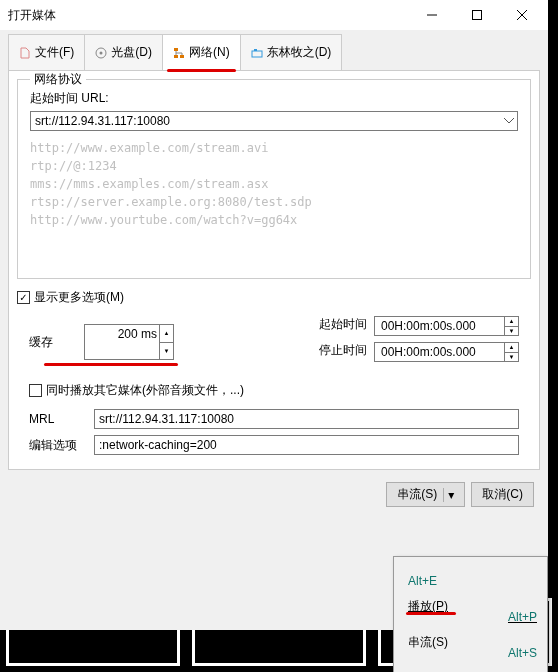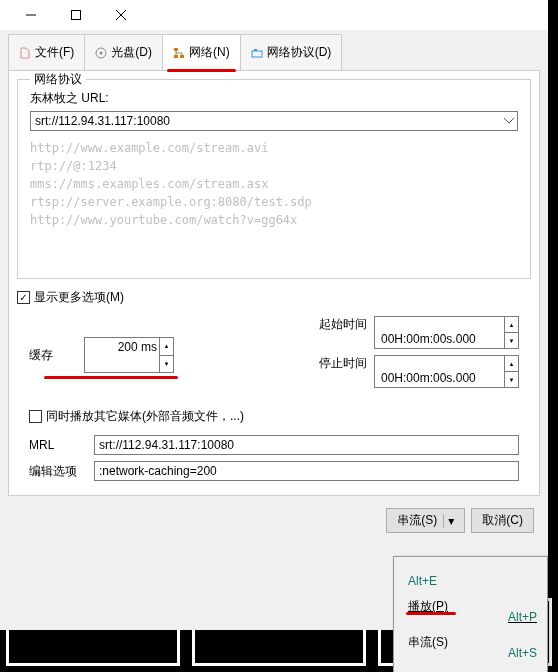--- a/index.html
+++ b/index.html
@@ -26,21 +26,21 @@
 .opts { padding: 0 12px; }
 .opt-row { display: flex; align-items: center; margin-bottom: 8px; }
 .opt-row label { width: 55px; }
 .spin { border: 1px solid #7a7a7a; padding: 2px 16px 18px 6px; width: 90px; text-align: right; position: relative; font-family: Consolas, monospace; }
 .spin-btns { position: absolute; right: 0; top: 0; bottom: 0; width: 14px; display: flex; flex-direction: column; }
 .spin-btns div { flex: 1; border-left: 1px solid #7a7a7a; font-size: 6px; display: flex; align-items: center; justify-content: center; }
 .spin-btns div:first-child { border-bottom: 1px solid #7a7a7a; }
 .time-col { margin-left: auto; }
 .time-row { display: flex; align-items: flex-start; margin-bottom: 6px; }
 .time-row label { width: 55px; }
-.time-val { border: 1px solid #7a7a7a; padding: 15px 16px 2px 6px; width: 145px; position: relative; font-family: Consolas, monospace; }
+.time-val { border: 1px solid #7a7a7a; padding: 2px 16px 2px 6px; width: 145px; position: relative; font-family: Consolas, monospace; }
 .full-row { display: flex; align-items: center; margin: 6px 0; }
 .full-row label { width: 65px; }
 .full-row .txt { flex: 1; border: 1px solid #7a7a7a; padding: 2px 4px; font-family: Consolas, monospace; }
 .btn-row { display: flex; justify-content: flex-end; gap: 6px; padding: 6px 14px; }
 .button { border: 1px solid #adadad; background: #e1e1e1; padding: 3px 10px; display: flex; align-items: center; }
 .button .drop { border-left: 1px solid #adadad; margin-left: 6px; padding-left: 4px; }
 .menu { position: absolute; right: 10px; top: 556px; background: #f0f0f0; border: 1px solid #999; box-shadow: 2px 2px 4px rgba(0,0,0,.3); width: 155px; }
 .menu-item { display: flex; padding: 5px 10px 5px 14px; }
 .menu-item .lbl { flex: 1; }
 .menu-item .sc { color: #0f766e; margin-top: 12px; }
@@ -54,20 +54,21 @@
 <body>
 
 <div class="bg-blocks">
     <div class="blk"></div>
     <div class="blk"></div>
     <div class="blk"></div>
   </div>
 
 <div class="window">
   <div class="titlebar">
+    <span class="title">打开媒体</span>
     <div class="btn">
         <svg width="10" height="10">
           <line x1="0" y1="5" x2="10" y2="5" stroke="#000"></line>
         </svg>
       </div>
     <div class="btn">
         <svg width="10" height="10">
           <rect x="0.5" y="0.5" width="9" height="9" fill="none" stroke="#000"></rect>
         </svg>
       </div>
@@ -111,28 +112,28 @@
       <span>网络(N)</span>
       <div class="redline"></div>
     </div>
     <div class="tab">
       <span>
           <svg width="12" height="12">
             <rect x="1" y="4" width="10" height="6" fill="none" stroke="#39d"></rect>
             <rect x="3" y="2" width="3" height="2" fill="#39d"></rect>
           </svg>
         </span>
-      <span>网络协议(D)</span>
+      <span>东林牧之(D)</span>
     </div>
   </div>
 
   <div class="panel">
     <div class="group" style="height:200px;">
       <div class="group-title">网络协议</div>
-      <div class="url-label">东林牧之 URL:</div>
+      <div class="url-label">起始时间 URL:</div>
       <div class="url-wrap">
         <div class="url-input"><span>srt://112.94.31.117:10080</span></div>
         <span class="url-drop">
             <svg width="10" height="6">
               <polyline points="0,0 5,5 10,0" fill="none" stroke="#555"></polyline>
             </svg>
           </span>
       </div>
       <div class="examples">http://www.example.com/stream.avi
 rtp://@:1234

